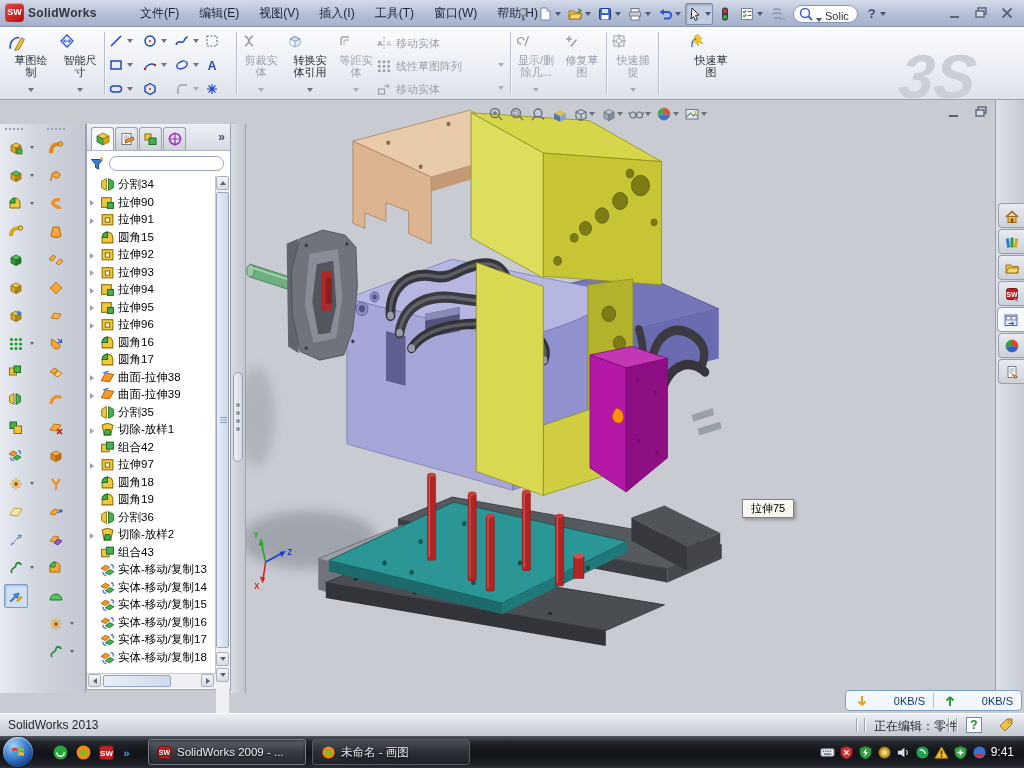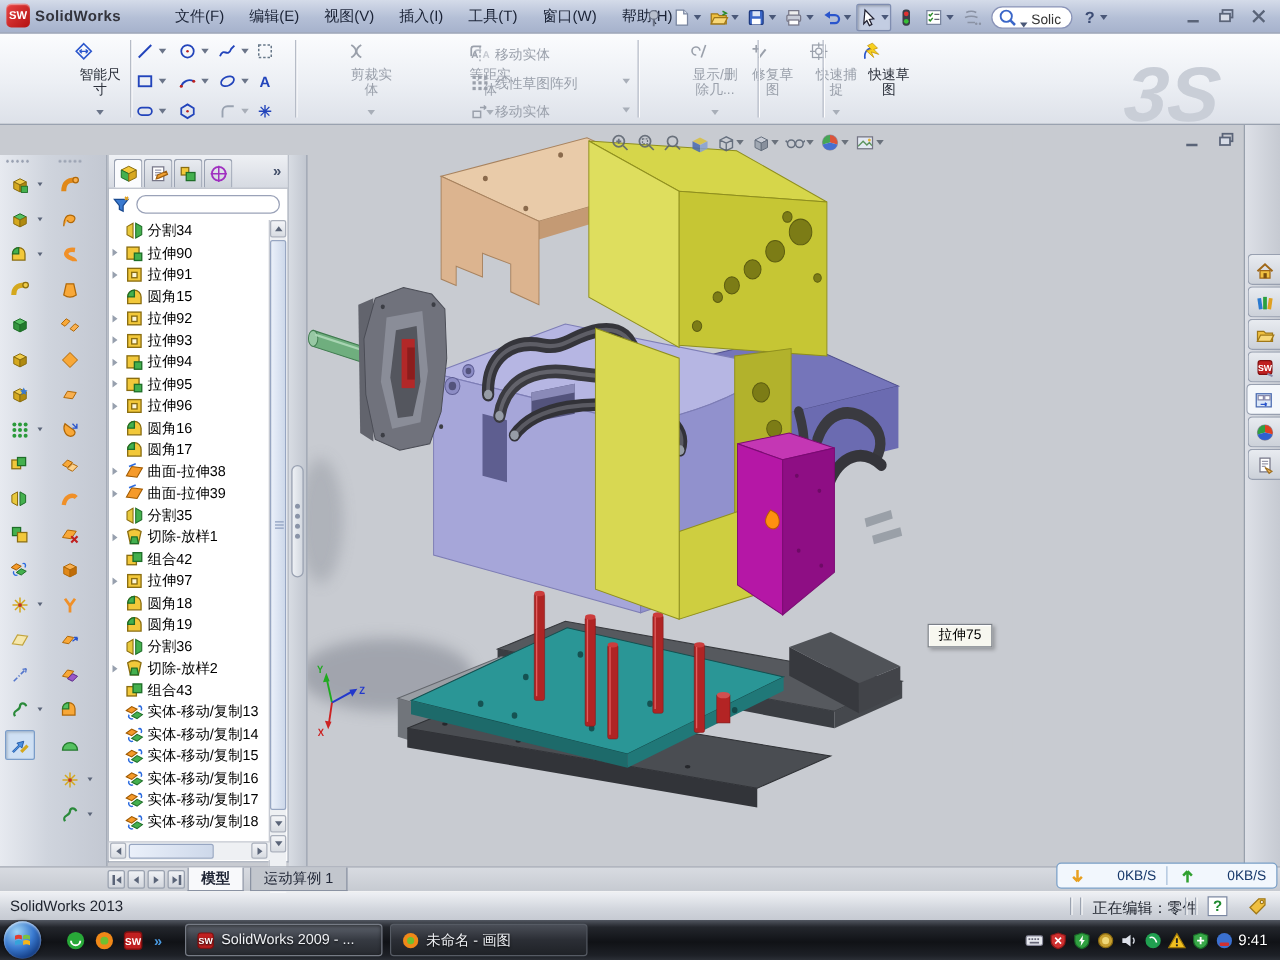--- a/index.html
+++ b/index.html
@@ -20,21 +20,21 @@
   .searchbox .sval{font-size:11px;color:#333;margin-left:3px;}
   .helpq{font-size:13px;font-weight:bold;color:#3c4c74;padding:0 2px;}
   #app-win-buttons{right:8px;top:5px;display:flex;gap:7px;}
   .winbtn{width:19px;height:15px;display:flex;align-items:center;justify-content:center;}
   
   .ribbon{left:0;top:27px;width:1024px;height:73px;background:linear-gradient(#fbfcfe,#eceff4 55%,#dde1e9);border-bottom:1px solid #9aa2b0;}
   .rsep{position:absolute;top:5px;width:1px;height:62px;background:#b6bcc7;box-shadow:1px 0 0 #fdfdfe;}
   .rbtn{position:absolute;top:3px;height:66px;text-align:center;border:1px solid transparent;border-radius:2px;font-size:11px;color:#2a2f3a;}
   .rbtn .ric{display:block;height:20px;margin-top:2px;}
   .rbtn .rlabel{display:block;white-space:pre-line;line-height:11.5px;margin-top:2px;}
-  .rbtn.gray{color:#9aa0ab;margin-left:36px;}
+  .rbtn.gray{color:#9aa0ab;}
   .rtri{position:absolute;left:50%;bottom:3px;margin-left:-3px;width:0;height:0;border-left:3.5px solid transparent;border-right:3.5px solid transparent;border-top:4px solid #6a7488;}
   .gray .rtri{border-top-color:#a8aeb8;}
   .sbtn{position:absolute;width:19px;height:19px;border:1px solid transparent;border-radius:2px;display:flex;align-items:center;justify-content:center;}
   .stri{position:absolute;width:0;height:0;border-left:3px solid transparent;border-right:3px solid transparent;border-top:4px solid #6a7488;}
   .rowbtn{position:absolute;left:376px;width:130px;height:20px;display:flex;align-items:center;font-size:11px;color:#9aa0ab;}
   .rowbtn .ric{margin-right:4px;}
   .watermark{position:absolute;left:900px;top:14px;font-size:62px;font-weight:bold;font-style:italic;color:#c9ced7;transform:skew(-6deg);}
   
   .tabrow{left:0;top:100px;width:358px;height:24px;background:#c2c6ce;border-bottom:1px solid #9aa2b0;border-right:1px solid #9aa2b0;}
   .ctab{position:absolute;top:3px;height:21px;background:linear-gradient(#dfe2e8,#c6cad2);border:1px solid #8a92a2;border-bottom:none;border-radius:3px 3px 0 0;font-size:12px;color:#2a3040;text-align:center;line-height:20px;padding:0 10px;}
@@ -441,20 +441,32 @@
         </span>
         <span class="winbtn">
           <svg width="16" height="16" viewBox="0 0 16 16">
             <path d="M3.5,3.5 L12.5,12.5 M12.5,3.5 L3.5,12.5" stroke="#5a6478" stroke-width="1.8"></path>
           </svg>
         </span>
       </div>
   </div>
 
   <div class="ribbon abs">
+    <div class="rbtn" style="left:6px;width:50px;">
+      <span class="ric">
+          <svg width="18" height="18" viewBox="0 0 16 16">
+            <path d="M3,14 C2,9 5,4 11,4" stroke="#2a55cc" stroke-width="1.5" fill="none"></path>
+            <polygon points="8,13 13,4 15.5,5.8 10.5,14.5 7,15.5" fill="#f2c83a" stroke="#8a6d10" stroke-width="0.8"></polygon>
+            <polygon points="13,4 15.5,5.8 14.6,7.4 12.1,5.6" fill="#e89090"></polygon>
+          </svg>
+        </span>
+      <span class="rlabel">草图绘
+制</span>
+        <i class="rtri"></i>
+      </div>
     <div class="rbtn" style="left:58px;width:44px;">
       <span class="ric">
           <svg width="16" height="16" viewBox="0 0 16 16">
             <polygon points="8,2 14,8 8,14 2,8" fill="none" stroke="#2a55cc" stroke-width="1.3"></polygon>
             <path d="M4.5,8 H11.5 M4.5,8 l2,-1.5 M4.5,8 l2,1.5 M11.5,8 l-2,-1.5 M11.5,8 l-2,1.5" stroke="#2a55cc" stroke-width="1"></path>
           </svg>
         </span>
       <span class="rlabel">智能尺
 寸</span>
         <i class="rtri"></i>
@@ -559,20 +571,32 @@
       </div>
     <div class="rsep" style="left:236px;"></div>
     <div class="rbtn gray" style="left:240px;width:42px;">
       <span class="ric">
           <svg width="16" height="16" viewBox="0 0 16 16">
             <path d="M4,3 C9,6 9,10 4,13 M12,3 C7,6 7,10 12,13" stroke="#9aa0ab" stroke-width="1.5" fill="none"></path>
           </svg>
         </span>
       <span class="rlabel">剪裁实
 体</span>
+        <i class="rtri"></i>
+      </div>
+    <div class="rbtn" style="left:286px;width:48px;">
+      <span class="ric">
+          <svg width="16" height="16" viewBox="0 0 16 16">
+            <polygon points="3,6 8,3.5 13,6 8,8.5" fill="#cfe0f8" stroke="#4a6ab0" stroke-width="0.8"></polygon>
+            <polygon points="3,6 8,8.5 8,14 3,11.5" fill="#ffffff" stroke="#8899bb" stroke-width="0.8"></polygon>
+            <polygon points="8,8.5 13,6 13,11.5 8,14" fill="#e8eef8" stroke="#8899bb" stroke-width="0.8"></polygon>
+          </svg>
+        </span>
+      <span class="rlabel">转换实
+体引用</span>
         <i class="rtri"></i>
       </div>
     <div class="rbtn gray" style="left:336px;width:40px;">
       <span class="ric">
           <svg width="16" height="16" viewBox="0 0 16 16">
             <path d="M4,12 L4,6 Q4,4 6,4 L12,4" fill="none" stroke="#9aa0ab" stroke-width="1.4"></path>
             <path d="M7,12 L7,9 Q7,7 9,7 L12,7" fill="none" stroke="#b8bdc6" stroke-width="1.4"></path>
           </svg>
         </span>
       <span class="rlabel">等距实
@@ -1522,40 +1546,20 @@
               <path d="M5.5,5 h5 M5.5,7 h5 M5.5,9 h3" stroke="#99a"></path>
               <path d="M8,10 l5.5,3 -2.2,1.6 z" fill="#f0b860" stroke="#a07020"></path>
             </svg>
           </span>
         </div>
       </div>
     </div>
 
   <div class="tooltip abs">拉伸75</div>
 
-  <div class="bstrip abs">
-    <div class="navbtn" style="left:86px;">
-        <i style="width:2px;height:8px;background:#5a6478;"></i>
-        <i class="tri-l"></i>
-      </div>
-    <div class="navbtn" style="left:102px;">
-        <i class="tri-l"></i>
-      </div>
-    <div class="navbtn" style="left:118px;">
-        <i class="tri-r"></i>
-      </div>
-    <div class="navbtn" style="left:134px;">
-        <i class="tri-r"></i>
-        <i style="width:2px;height:8px;background:#5a6478;"></i>
-      </div>
-    <div id="doc-tabs">
-        <div class="dtab active" style="left: 150px;">模型</div>
-        <div class="dtab" style="left: 200px;">运动算例 1</div>
-      </div>
-  </div>
 
   <div class="netwidget abs">
     <div class="half">
         <span>
           <svg width="16" height="16" viewBox="0 0 16 16">
             <path d="M8,3 V12 M8,12 l-3.5,-3.5 M8,12 l3.5,-3.5" stroke="#e8a020" stroke-width="2" fill="none"></path>
           </svg>
         </span>
         <span>0KB/S</span>
       </div>

